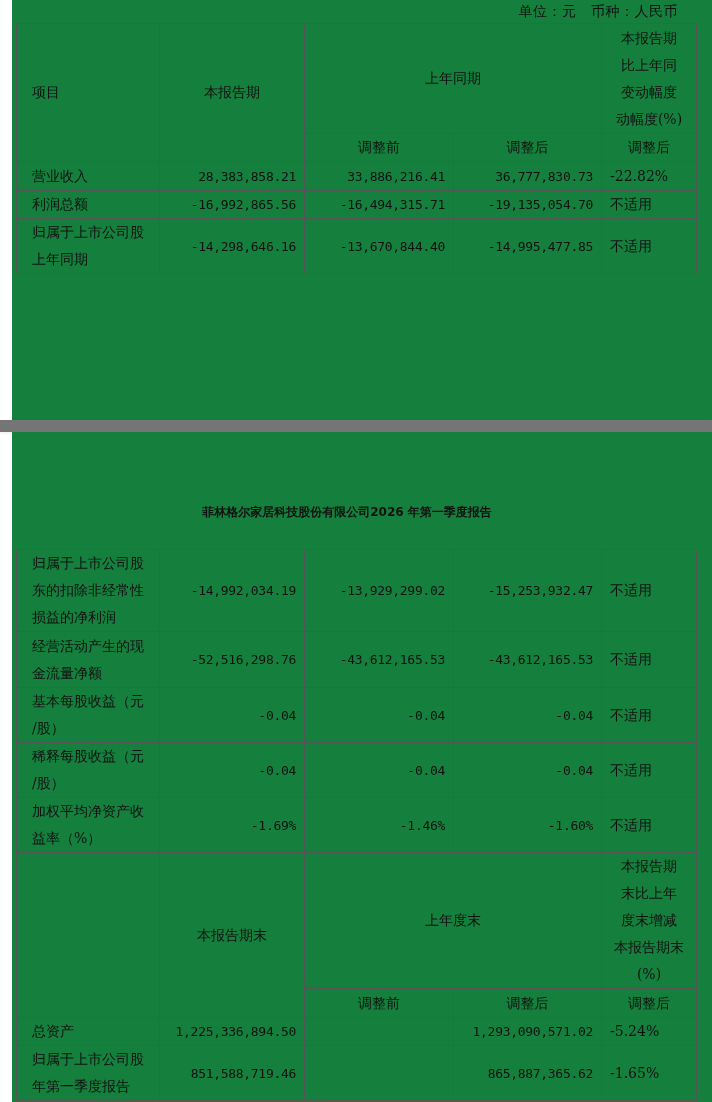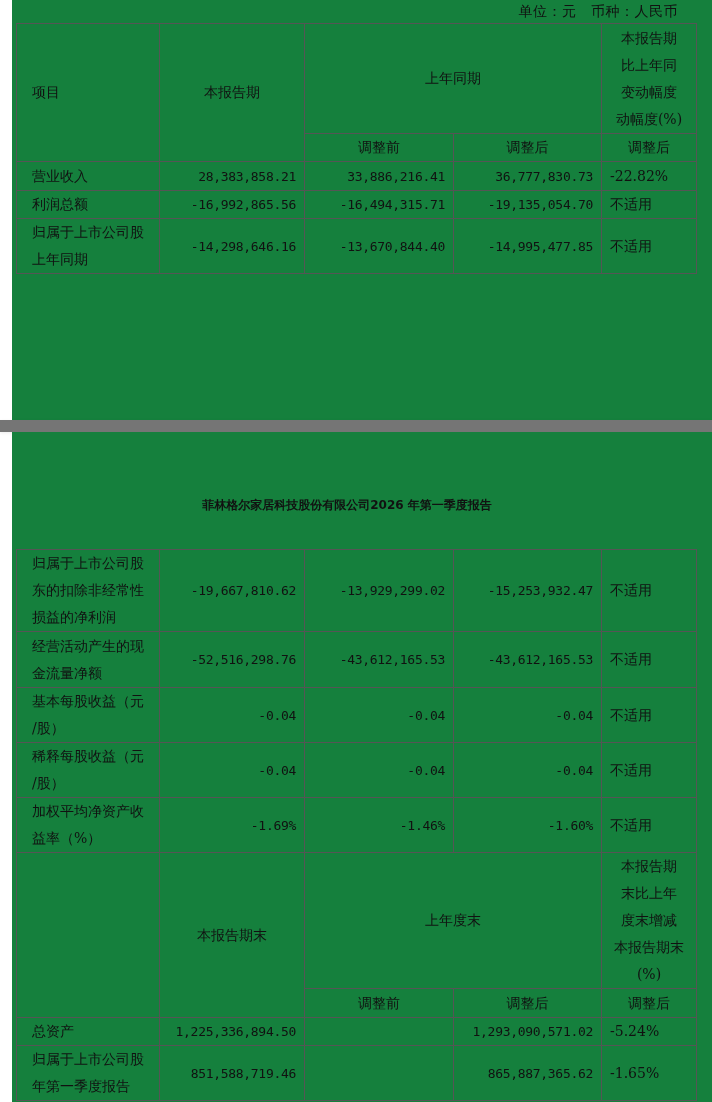--- a/index.html
+++ b/index.html
@@ -19,21 +19,21 @@
   }
   .unit-line {
     position: absolute; top: 3px; right: 46px;
     font-size: 14px; letter-spacing: 0.5px; white-space: pre;
   }
   .page-number {
     position: absolute; top: 312px; left: 0; width: 712px; text-align: center;
     font-size: 12px; font-weight: bold; white-space: pre;
   }
   .report-header {
-    position: absolute; top: 65px; left: 4px; width: 662px; height: 20px;
+    position: absolute; top: 72px; left: 4px; width: 662px; height: 20px;
     border-bottom: 1px solid #15803d;
   }
   .report-title {
     position: absolute; top: 0; left: 0; width: 662px; text-align: center;
     font-family: "DejaVu Sans", "Liberation Sans", sans-serif;
     font-size: 12px; font-weight: bold;
   }
   table.fin {
     position: absolute; left: 4px;
     border-collapse: collapse; table-layout: fixed;
@@ -128,21 +128,21 @@
         <col style="width:148px">
         <col style="width:95px">
     </colgroup>
     <tbody>
         <tr style="height:82px">
       <td class="label">
         <div>归属于上市公司股</div>
         <div>东的扣除非经常性</div>
         <div>损益的净利润</div>
       </td>
-      <td class="num">-19,667,810.62</td>
+      <td class="num">-14,992,034.19</td>
       <td class="num">-13,929,299.02</td>
       <td class="num">-15,253,932.47</td>
       <td class="pct">不适用</td>
     </tr>
     <tr style="height:56px">
       <td class="label">
         <div>经营活动产生的现</div>
         <div>金流量净额</div>
       </td>
       <td class="num">-52,516,298.76</td>

